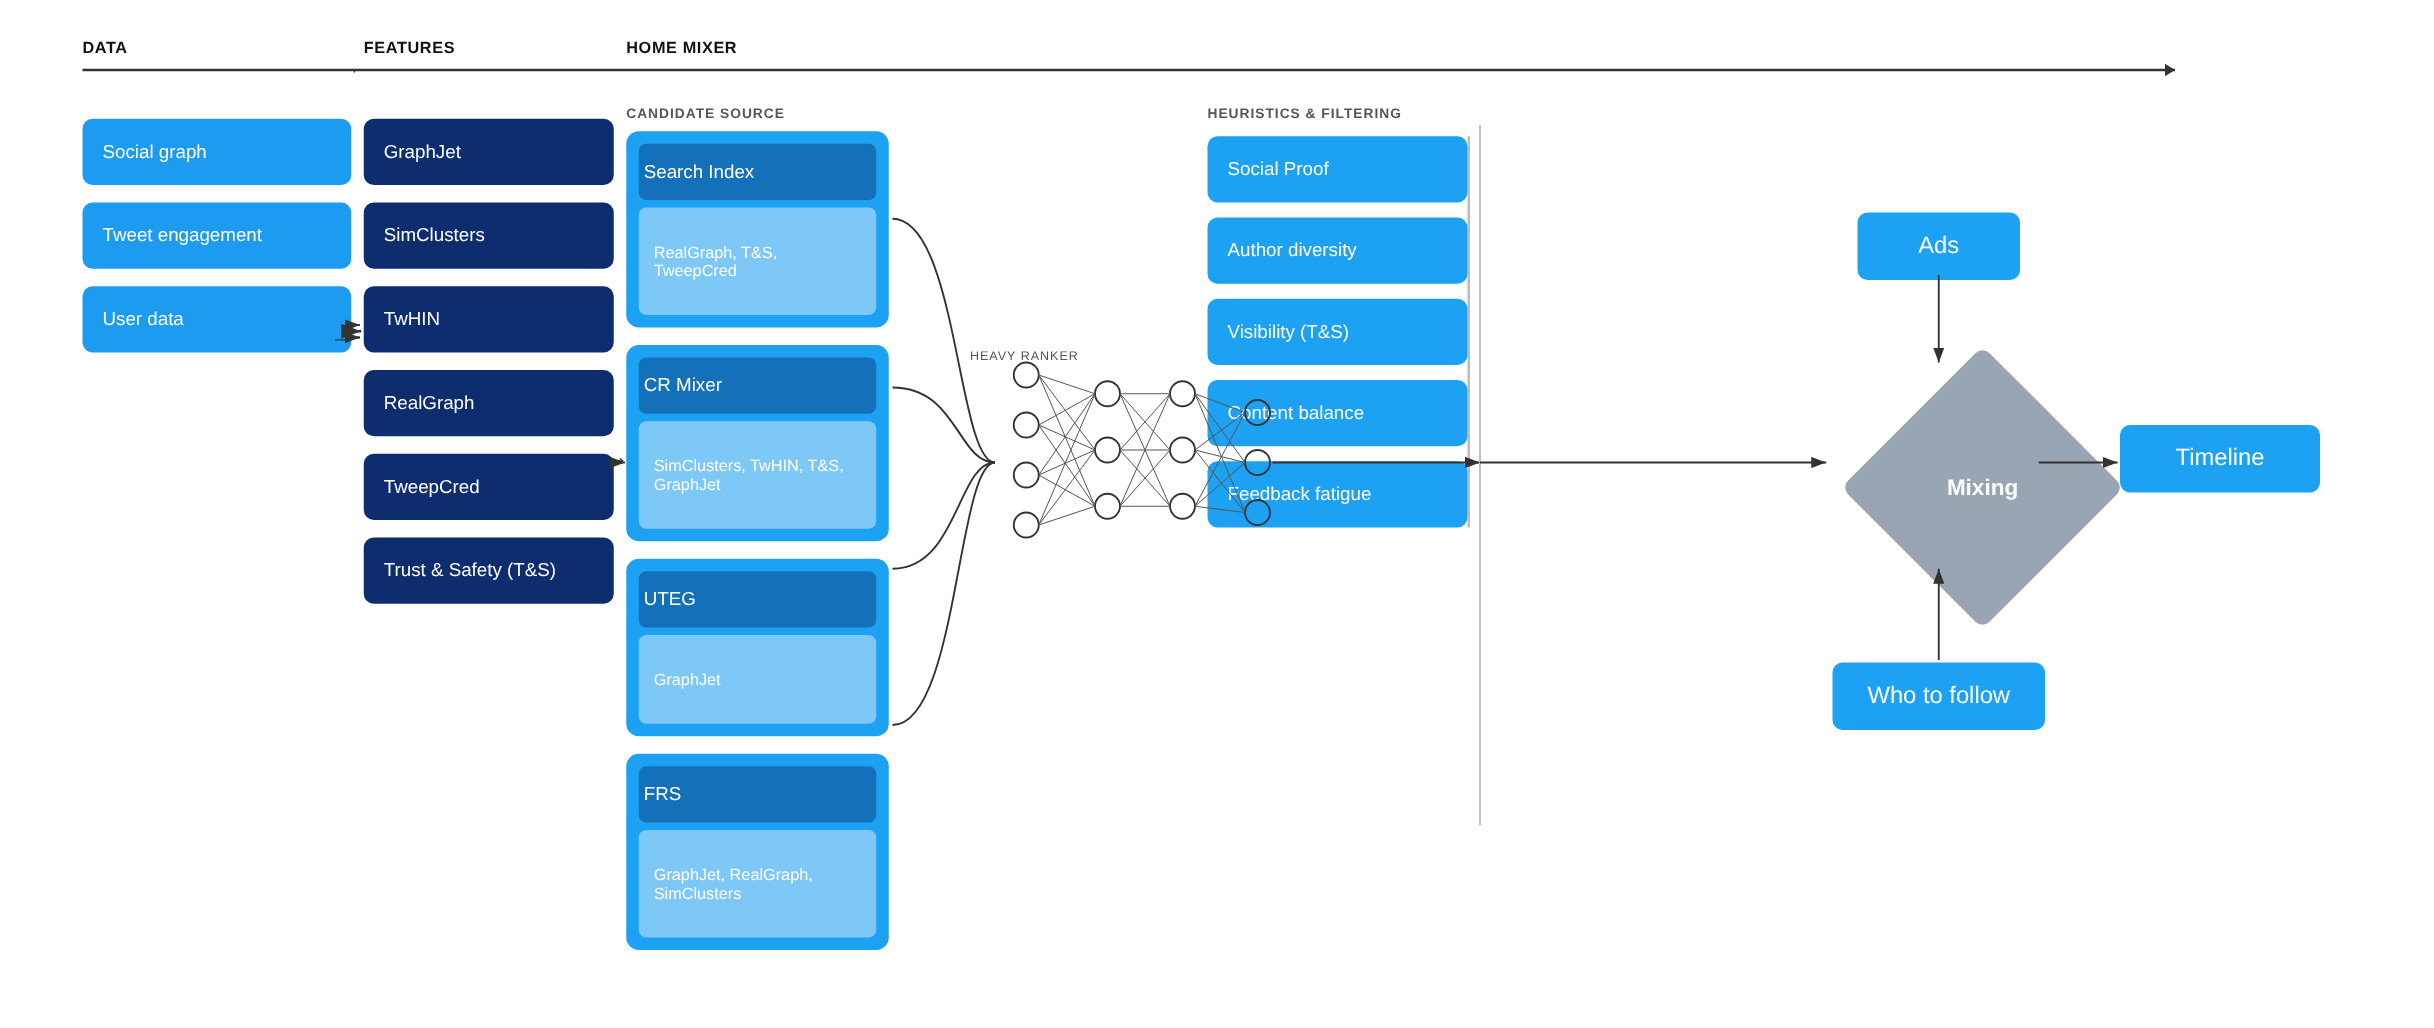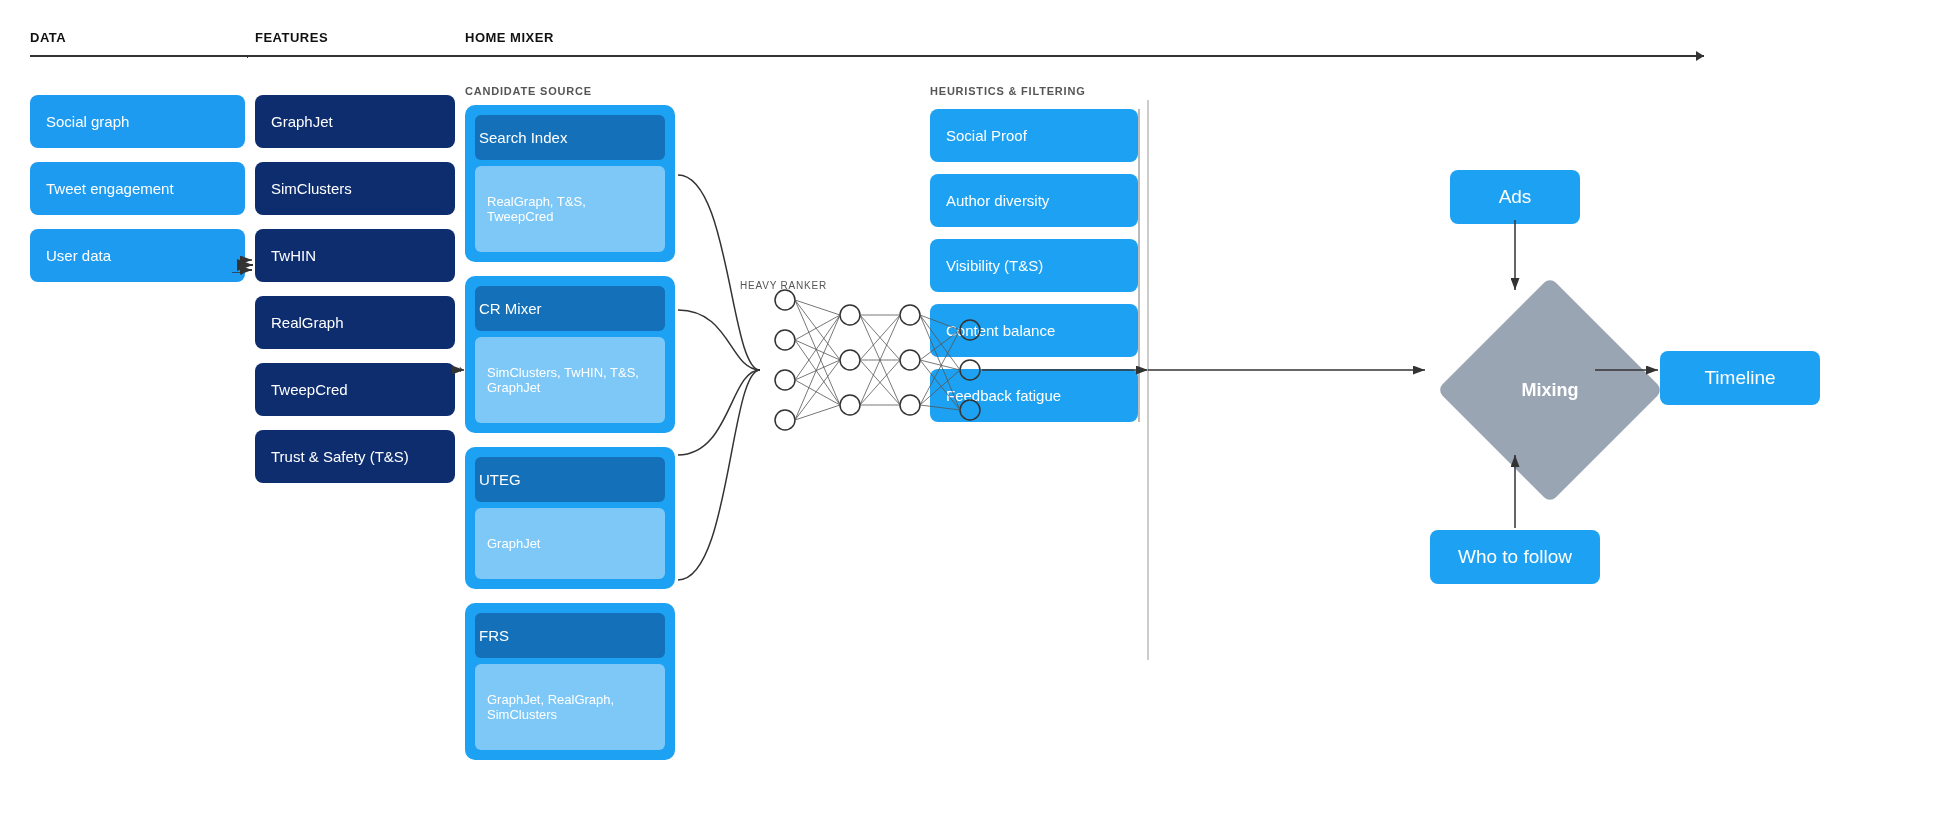--- a/index.html
+++ b/index.html
@@ -10,20 +10,21 @@
       height: 822px;
       overflow: hidden;
       position: relative;
     }
 
     .diagram-container {
       width: 1734px;
       height: 822px;
       position: relative;
       padding: 40px 30px 20px 30px;
+      margin-left: 36px;
     }
 
     
     .top-arrow-bar {
       position: absolute;
       top: 55px;
       left: 30px;
       right: 30px;
       height: 2px;
       display: flex;
@@ -187,21 +188,21 @@
     .who-box {
       position: absolute;
       left: 1430px;
       top: 530px;
       width: 170px;
     }
     
     .timeline-box {
       position: absolute;
       left: 1660px;
-      top: 351px;
+      top: 340px;
       width: 160px;
     }
 
     .small-btn-blue {
       background: #1da1f2;
       color: #fff;
       border-radius: 8px;
       padding: 16px 14px;
       font-size: 19px;
       font-weight: 500;

